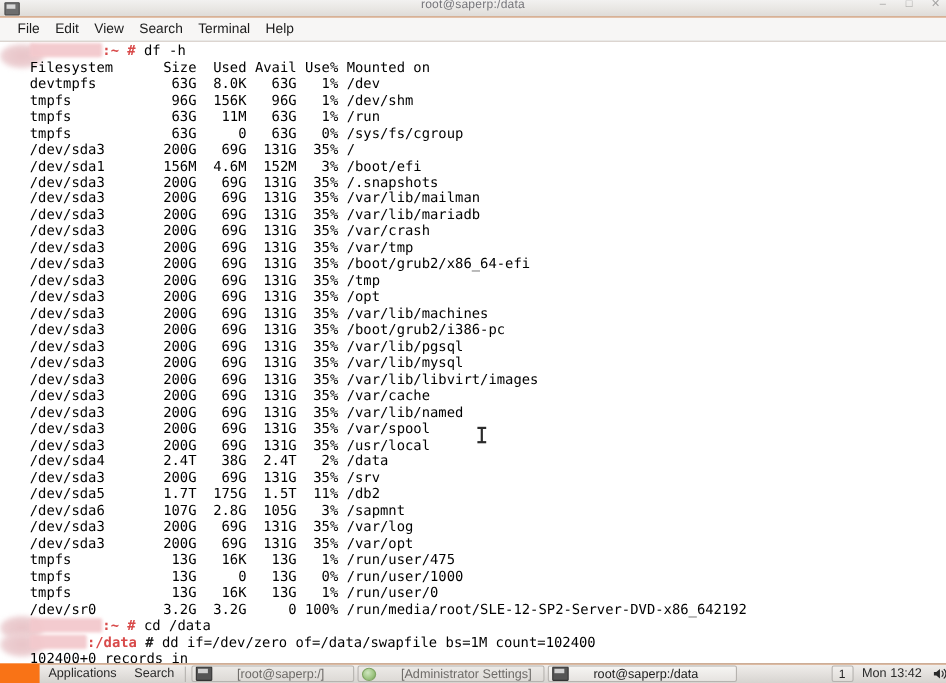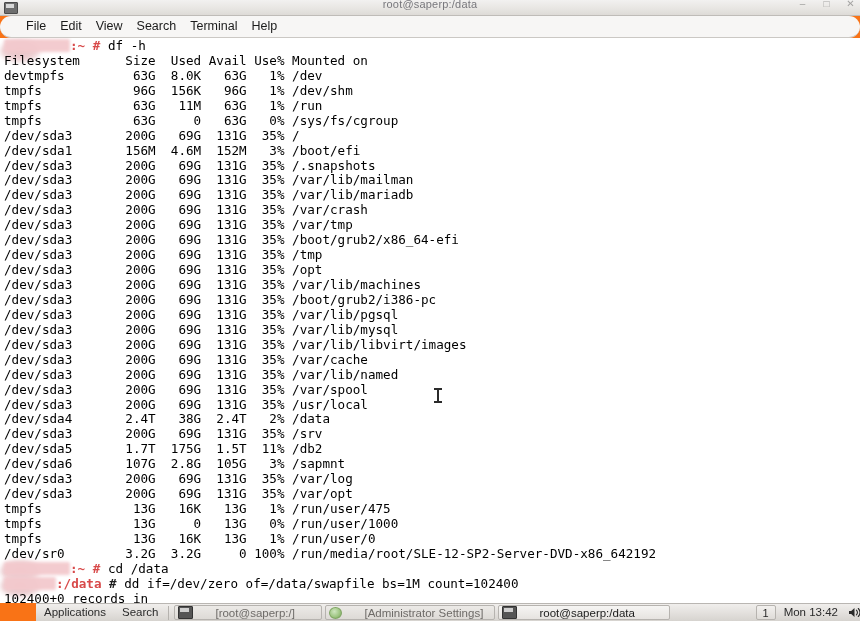--- a/index.html
+++ b/index.html
@@ -84,22 +84,21 @@
   .menubar {
     position: absolute;
     left: 0; top: 16px;
     width: 860px;
     height: 22px;
     background: #f7f6f5;
     border-bottom: 1px solid #cbc8c4;
     box-sizing: border-box;
     display: flex;
     align-items: center;
-    padding-left: 19px;
-    border-radius: 11px;
+    padding-left: 9px;
   }
   .menu-item {
     font-size: 12.5px;
     color: #1b1b1b;
     padding: 1px 7px 2px 7px;
     cursor: default;
     white-space: nowrap;
   }
 
   
@@ -116,21 +115,21 @@
     left: 4px;
     top: 1px;
     right: 0;
     font-family: "DejaVu Sans Mono", "Liberation Mono", monospace;
     font-size: 12.6px;
     line-height: 14.95px;
     color: #000000;
     white-space: pre;
     letter-spacing: 0px;
   }
-  .line { height: 14.95px; }
+  .line { height: 14.95px; margin-left: 23px; }
 
   .prompt-user { color: #d84a4a; font-weight: bold; }
   .prompt-path { color: #d84a4a; font-weight: bold; }
   .prompt-hash { color: #1f1f1f; font-weight: bold; }
   .cmd { color: #000; }
 
   
   .redact {
     display: inline-block;
     vertical-align: -2px;

